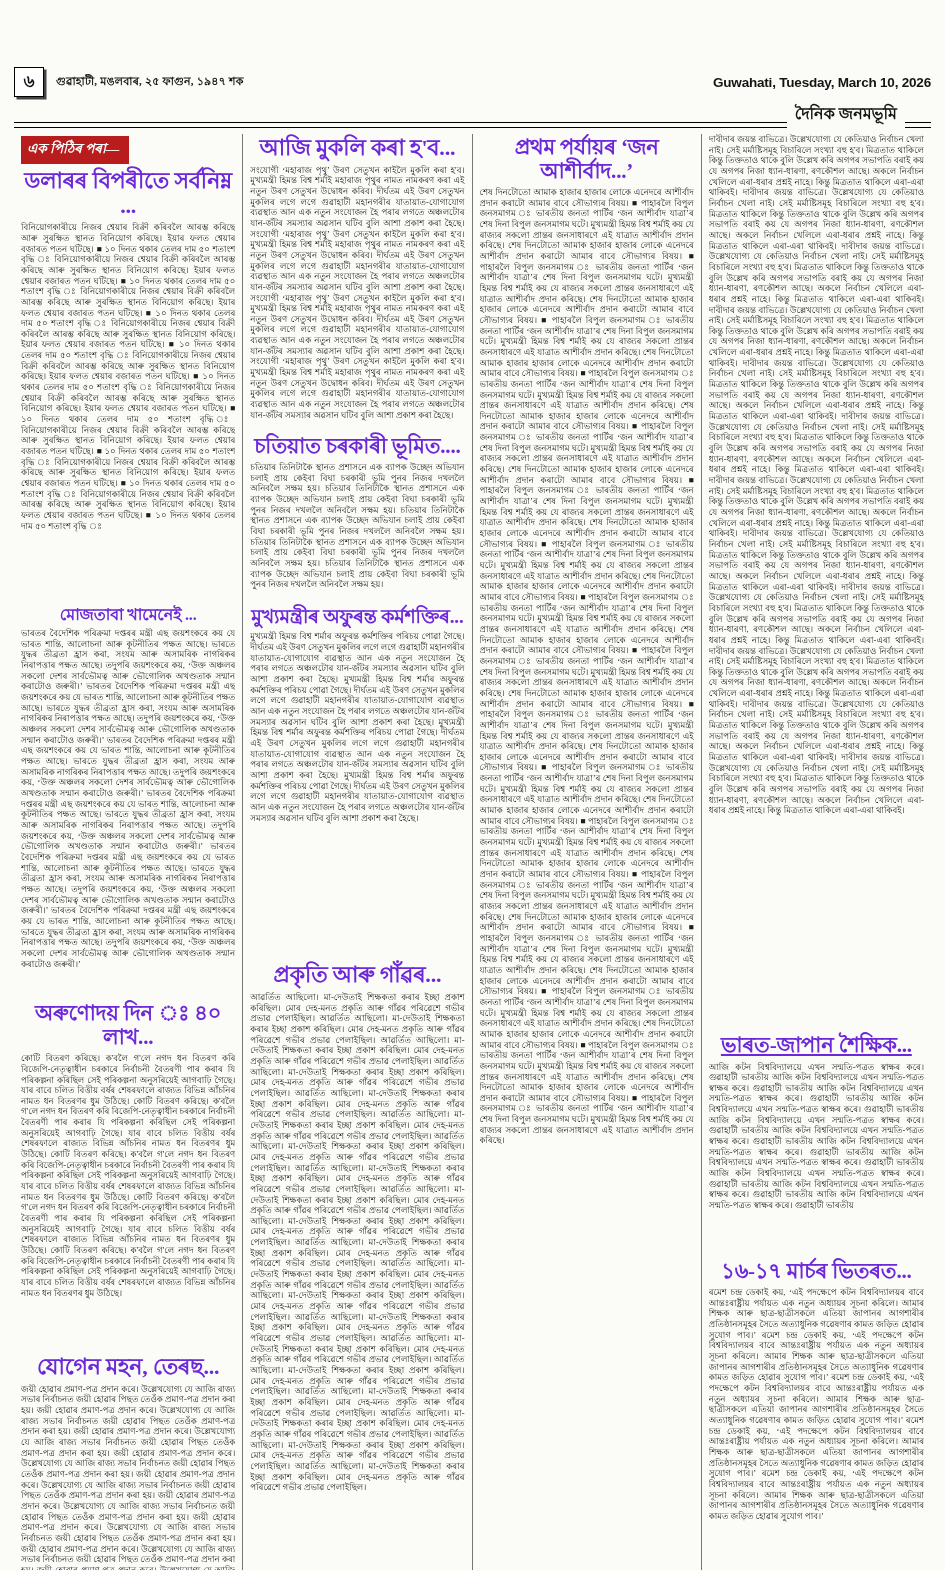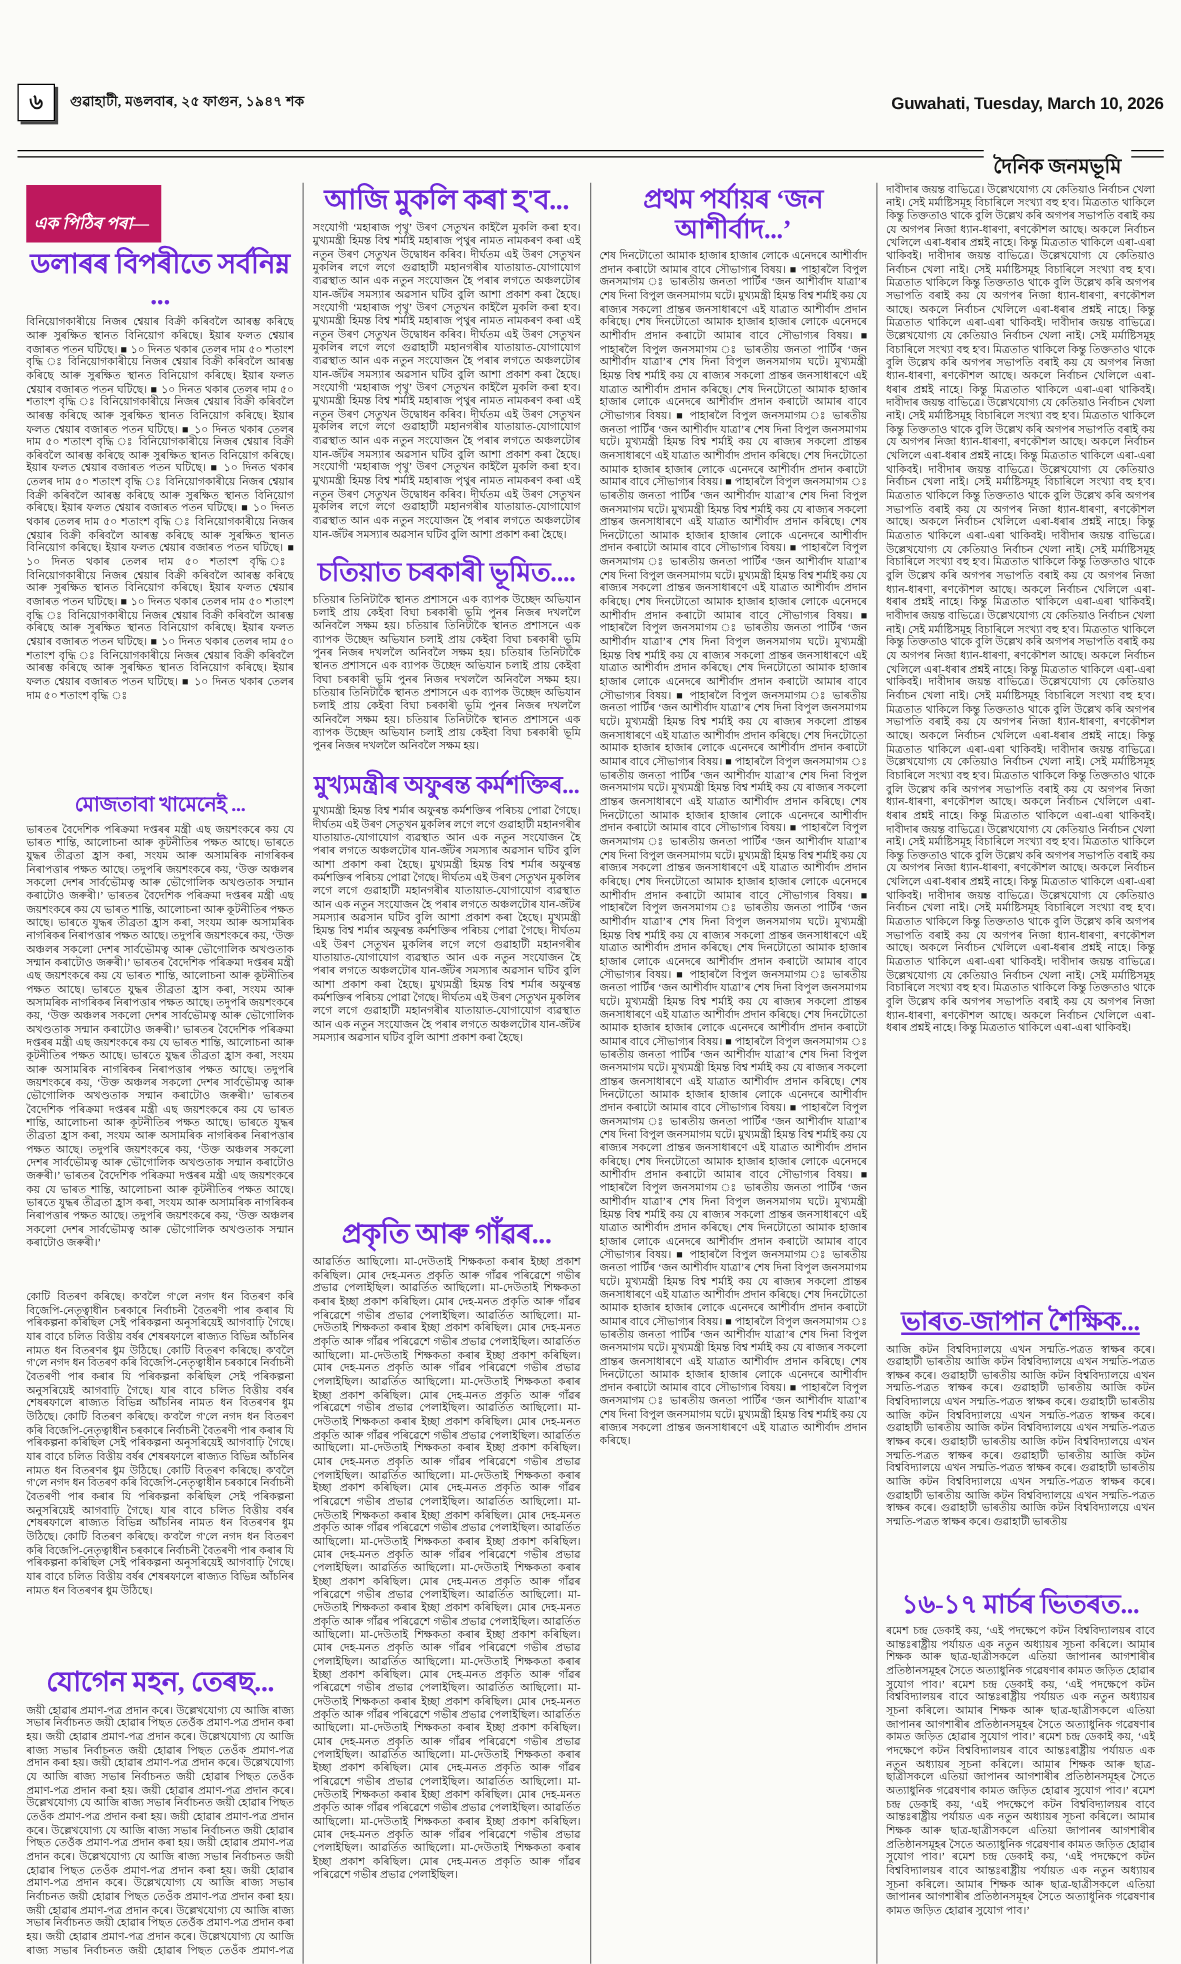--- a/index.html
+++ b/index.html
@@ -23,39 +23,39 @@
     font-weight:bold;font-size:17px;background:#fff;
   }
   .dateline-as{font-weight:bold;font-size:11px;margin-left:12px;letter-spacing:.2px;}
   .dateline-en{
     margin-left:auto;font-weight:bold;font-size:13.5px;
     font-family:"Liberation Sans","DejaVu Sans",sans-serif;
     letter-spacing:-0.2px;
   }
 
   
-  .rule-row{display:flex;align-items:flex-start;margin-top:20px;height:20px;}
+  .rule-row{display:flex;align-items:flex-end;margin-top:8px;height:20px;}
   .dbl{height:4px;border-top:1.6px solid #000;border-bottom:1.6px solid #000;}
   .dbl.long{flex:1;}
   .dbl.short{width:26px;}
   .masthead{
     font-weight:bold;font-size:16px;padding:0 8px;white-space:nowrap;
   }
 
   
   .columns{display:flex;margin-top:6px;height:1436px;overflow:hidden;}
   .col{
     width:25%;box-sizing:border-box;padding:0 7px;overflow:hidden;
   }
   .col:not(:last-child){border-right:1px solid #777;}
   article{margin:0 0 4px 0;}
   .label-box{
-    background:#be185d;color:#fff;display:inline-block;
+    background:#b91c1c;color:#fff;display:inline-block;
     font-style:italic;font-weight:bold;font-size:13.5px;
-    padding:20px 10px 3px 6px;margin:2px 0 3px 0;
+    padding:2px 10px 3px 6px;margin:2px 0 3px 0;
   }
   .headline{
     font-weight:bold;text-align:center;margin:2px 0 4px 0;
     line-height:1.12;letter-spacing:-0.2px;color:#6d28d9;
   }
   .headline.left{text-align:center;}
   .bodytext{
     margin:0;text-align:justify;overflow:hidden;
     font-size:8.6px;line-height:1.24;color:#1c1c1c;
     word-break:break-word;
@@ -82,20 +82,21 @@
   </div>
 
   <div class="columns" id="columns">
       <div class="col">
         <article><div class="label-box">এক পিঠিৰ পৰা—</div><h2 class="headline left" style="font-size: 22px;">ডলাৰৰ বিপৰীতে সৰ্বনিম্ন ...</h2><p class="bodytext" style="height: 380px;">বিনিয়োগকাৰীয়ে নিজৰ শ্বেয়াৰ বিক্ৰী কৰিবলৈ আৰম্ভ কৰিছে আৰু সুৰক্ষিত স্থানত বিনিয়োগ কৰিছে। ইয়াৰ ফলত শ্বেয়াৰ বজাৰত পতন ঘটিছে। ■ ১০ দিনত থকাৰ তেলৰ দাম ৫০ শতাংশ বৃদ্ধি ঃ বিনিয়োগকাৰীয়ে নিজৰ শ্বেয়াৰ বিক্ৰী কৰিবলৈ আৰম্ভ কৰিছে আৰু সুৰক্ষিত স্থানত বিনিয়োগ কৰিছে। ইয়াৰ ফলত শ্বেয়াৰ বজাৰত পতন ঘটিছে। ■ ১০ দিনত থকাৰ তেলৰ দাম ৫০ শতাংশ বৃদ্ধি ঃ বিনিয়োগকাৰীয়ে নিজৰ শ্বেয়াৰ বিক্ৰী কৰিবলৈ আৰম্ভ কৰিছে আৰু সুৰক্ষিত স্থানত বিনিয়োগ কৰিছে। ইয়াৰ ফলত শ্বেয়াৰ বজাৰত পতন ঘটিছে। ■ ১০ দিনত থকাৰ তেলৰ দাম ৫০ শতাংশ বৃদ্ধি ঃ বিনিয়োগকাৰীয়ে নিজৰ শ্বেয়াৰ বিক্ৰী কৰিবলৈ আৰম্ভ কৰিছে আৰু সুৰক্ষিত স্থানত বিনিয়োগ কৰিছে। ইয়াৰ ফলত শ্বেয়াৰ বজাৰত পতন ঘটিছে। ■ ১০ দিনত থকাৰ তেলৰ দাম ৫০ শতাংশ বৃদ্ধি ঃ বিনিয়োগকাৰীয়ে নিজৰ শ্বেয়াৰ বিক্ৰী কৰিবলৈ আৰম্ভ কৰিছে আৰু সুৰক্ষিত স্থানত বিনিয়োগ কৰিছে। ইয়াৰ ফলত শ্বেয়াৰ বজাৰত পতন ঘটিছে। ■ ১০ দিনত থকাৰ তেলৰ দাম ৫০ শতাংশ বৃদ্ধি ঃ বিনিয়োগকাৰীয়ে নিজৰ শ্বেয়াৰ বিক্ৰী কৰিবলৈ আৰম্ভ কৰিছে আৰু সুৰক্ষিত স্থানত বিনিয়োগ কৰিছে। ইয়াৰ ফলত শ্বেয়াৰ বজাৰত পতন ঘটিছে। ■ ১০ দিনত থকাৰ তেলৰ দাম ৫০ শতাংশ বৃদ্ধি ঃ বিনিয়োগকাৰীয়ে নিজৰ শ্বেয়াৰ বিক্ৰী কৰিবলৈ আৰম্ভ কৰিছে আৰু সুৰক্ষিত স্থানত বিনিয়োগ কৰিছে। ইয়াৰ ফলত শ্বেয়াৰ বজাৰত পতন ঘটিছে। ■ ১০ দিনত থকাৰ তেলৰ দাম ৫০ শতাংশ বৃদ্ধি ঃ বিনিয়োগকাৰীয়ে নিজৰ শ্বেয়াৰ বিক্ৰী কৰিবলৈ আৰম্ভ কৰিছে আৰু সুৰক্ষিত স্থানত বিনিয়োগ কৰিছে। ইয়াৰ ফলত শ্বেয়াৰ বজাৰত পতন ঘটিছে। ■ ১০ দিনত থকাৰ তেলৰ দাম ৫০ শতাংশ বৃদ্ধি ঃ বিনিয়োগকাৰীয়ে নিজৰ শ্বেয়াৰ বিক্ৰী কৰিবলৈ আৰম্ভ কৰিছে আৰু সুৰক্ষিত স্থানত বিনিয়োগ কৰিছে। ইয়াৰ ফলত শ্বেয়াৰ বজাৰত পতন ঘটিছে। ■ ১০ দিনত থকাৰ তেলৰ দাম ৫০ শতাংশ বৃদ্ধি ঃ </p></article>
         <article>
           <h2 class="headline" style="font-size: 16px;">মোজতাবা খামেনেই ...</h2>
           <p class="bodytext" style="height: 370px;">ভাৰতৰ বৈদেশিক পৰিক্ৰমা দপ্তৰৰ মন্ত্ৰী এছ জয়শংকৰে কয় যে ভাৰত শান্তি, আলোচনা আৰু কূটনীতিৰ পক্ষত আছে। ভাৰতে যুদ্ধৰ তীব্ৰতা হ্ৰাস কৰা, সংযম আৰু অসামৰিক নাগৰিকৰ নিৰাপত্তাৰ পক্ষত আছে। তদুপৰি জয়শংকৰে কয়, ‘উক্ত অঞ্চলৰ সকলো দেশৰ সাৰ্বভৌমত্ব আৰু ভৌগোলিক অখণ্ডতাক সন্মান কৰাটোও জৰুৰী।’ ভাৰতৰ বৈদেশিক পৰিক্ৰমা দপ্তৰৰ মন্ত্ৰী এছ জয়শংকৰে কয় যে ভাৰত শান্তি, আলোচনা আৰু কূটনীতিৰ পক্ষত আছে। ভাৰতে যুদ্ধৰ তীব্ৰতা হ্ৰাস কৰা, সংযম আৰু অসামৰিক নাগৰিকৰ নিৰাপত্তাৰ পক্ষত আছে। তদুপৰি জয়শংকৰে কয়, ‘উক্ত অঞ্চলৰ সকলো দেশৰ সাৰ্বভৌমত্ব আৰু ভৌগোলিক অখণ্ডতাক সন্মান কৰাটোও জৰুৰী।’ ভাৰতৰ বৈদেশিক পৰিক্ৰমা দপ্তৰৰ মন্ত্ৰী এছ জয়শংকৰে কয় যে ভাৰত শান্তি, আলোচনা আৰু কূটনীতিৰ পক্ষত আছে। ভাৰতে যুদ্ধৰ তীব্ৰতা হ্ৰাস কৰা, সংযম আৰু অসামৰিক নাগৰিকৰ নিৰাপত্তাৰ পক্ষত আছে। তদুপৰি জয়শংকৰে কয়, ‘উক্ত অঞ্চলৰ সকলো দেশৰ সাৰ্বভৌমত্ব আৰু ভৌগোলিক অখণ্ডতাক সন্মান কৰাটোও জৰুৰী।’ ভাৰতৰ বৈদেশিক পৰিক্ৰমা দপ্তৰৰ মন্ত্ৰী এছ জয়শংকৰে কয় যে ভাৰত শান্তি, আলোচনা আৰু কূটনীতিৰ পক্ষত আছে। ভাৰতে যুদ্ধৰ তীব্ৰতা হ্ৰাস কৰা, সংযম আৰু অসামৰিক নাগৰিকৰ নিৰাপত্তাৰ পক্ষত আছে। তদুপৰি জয়শংকৰে কয়, ‘উক্ত অঞ্চলৰ সকলো দেশৰ সাৰ্বভৌমত্ব আৰু ভৌগোলিক অখণ্ডতাক সন্মান কৰাটোও জৰুৰী।’ ভাৰতৰ বৈদেশিক পৰিক্ৰমা দপ্তৰৰ মন্ত্ৰী এছ জয়শংকৰে কয় যে ভাৰত শান্তি, আলোচনা আৰু কূটনীতিৰ পক্ষত আছে। ভাৰতে যুদ্ধৰ তীব্ৰতা হ্ৰাস কৰা, সংযম আৰু অসামৰিক নাগৰিকৰ নিৰাপত্তাৰ পক্ষত আছে। তদুপৰি জয়শংকৰে কয়, ‘উক্ত অঞ্চলৰ সকলো দেশৰ সাৰ্বভৌমত্ব আৰু ভৌগোলিক অখণ্ডতাক সন্মান কৰাটোও জৰুৰী।’ ভাৰতৰ বৈদেশিক পৰিক্ৰমা দপ্তৰৰ মন্ত্ৰী এছ জয়শংকৰে কয় যে ভাৰত শান্তি, আলোচনা আৰু কূটনীতিৰ পক্ষত আছে। ভাৰতে যুদ্ধৰ তীব্ৰতা হ্ৰাস কৰা, সংযম আৰু অসামৰিক নাগৰিকৰ নিৰাপত্তাৰ পক্ষত আছে। তদুপৰি জয়শংকৰে কয়, ‘উক্ত অঞ্চলৰ সকলো দেশৰ সাৰ্বভৌমত্ব আৰু ভৌগোলিক অখণ্ডতাক সন্মান কৰাটোও জৰুৰী।’ </p>
         </article>
         <article>
+          <h2 class="headline" style="font-size: 21px;">অৰুণোদয় দিন ঃ ৪০ লাখ...</h2>
           <p class="bodytext" style="height: 298px;">কোটি বিতৰণ কৰিছে। ক'বলৈ গ'লে নগদ ধন বিতৰণ কৰি বিজেপি-নেতৃত্বাধীন চৰকাৰে নিৰ্বাচনী বৈতৰণী পাৰ কৰাৰ যি পৰিকল্পনা কৰিছিল সেই পৰিকল্পনা অনুসৰিয়েই আগবাঢ়ি গৈছে। যাৰ বাবে চলিত বিত্তীয় বৰ্ষৰ শেষৰফালে ৰাজ্যত বিভিন্ন আঁচনিৰ নামত ধন বিতৰণৰ ধুম উঠিছে। কোটি বিতৰণ কৰিছে। ক'বলৈ গ'লে নগদ ধন বিতৰণ কৰি বিজেপি-নেতৃত্বাধীন চৰকাৰে নিৰ্বাচনী বৈতৰণী পাৰ কৰাৰ যি পৰিকল্পনা কৰিছিল সেই পৰিকল্পনা অনুসৰিয়েই আগবাঢ়ি গৈছে। যাৰ বাবে চলিত বিত্তীয় বৰ্ষৰ শেষৰফালে ৰাজ্যত বিভিন্ন আঁচনিৰ নামত ধন বিতৰণৰ ধুম উঠিছে। কোটি বিতৰণ কৰিছে। ক'বলৈ গ'লে নগদ ধন বিতৰণ কৰি বিজেপি-নেতৃত্বাধীন চৰকাৰে নিৰ্বাচনী বৈতৰণী পাৰ কৰাৰ যি পৰিকল্পনা কৰিছিল সেই পৰিকল্পনা অনুসৰিয়েই আগবাঢ়ি গৈছে। যাৰ বাবে চলিত বিত্তীয় বৰ্ষৰ শেষৰফালে ৰাজ্যত বিভিন্ন আঁচনিৰ নামত ধন বিতৰণৰ ধুম উঠিছে। কোটি বিতৰণ কৰিছে। ক'বলৈ গ'লে নগদ ধন বিতৰণ কৰি বিজেপি-নেতৃত্বাধীন চৰকাৰে নিৰ্বাচনী বৈতৰণী পাৰ কৰাৰ যি পৰিকল্পনা কৰিছিল সেই পৰিকল্পনা অনুসৰিয়েই আগবাঢ়ি গৈছে। যাৰ বাবে চলিত বিত্তীয় বৰ্ষৰ শেষৰফালে ৰাজ্যত বিভিন্ন আঁচনিৰ নামত ধন বিতৰণৰ ধুম উঠিছে। কোটি বিতৰণ কৰিছে। ক'বলৈ গ'লে নগদ ধন বিতৰণ কৰি বিজেপি-নেতৃত্বাধীন চৰকাৰে নিৰ্বাচনী বৈতৰণী পাৰ কৰাৰ যি পৰিকল্পনা কৰিছিল সেই পৰিকল্পনা অনুসৰিয়েই আগবাঢ়ি গৈছে। যাৰ বাবে চলিত বিত্তীয় বৰ্ষৰ শেষৰফালে ৰাজ্যত বিভিন্ন আঁচনিৰ নামত ধন বিতৰণৰ ধুম উঠিছে। </p>
         </article>
         <article>
           <h2 class="headline" style="font-size: 22px;">যোগেন মহন, তেৰছ...</h2>
           <p class="bodytext" style="height: 202px;">জয়ী হোৱাৰ প্ৰমাণ-পত্ৰ প্ৰদান কৰে। উল্লেখযোগ্য যে আজি ৰাজ্য সভাৰ নিৰ্বাচনত জয়ী হোৱাৰ পিছত তেওঁক প্ৰমাণ-পত্ৰ প্ৰদান কৰা হয়। জয়ী হোৱাৰ প্ৰমাণ-পত্ৰ প্ৰদান কৰে। উল্লেখযোগ্য যে আজি ৰাজ্য সভাৰ নিৰ্বাচনত জয়ী হোৱাৰ পিছত তেওঁক প্ৰমাণ-পত্ৰ প্ৰদান কৰা হয়। জয়ী হোৱাৰ প্ৰমাণ-পত্ৰ প্ৰদান কৰে। উল্লেখযোগ্য যে আজি ৰাজ্য সভাৰ নিৰ্বাচনত জয়ী হোৱাৰ পিছত তেওঁক প্ৰমাণ-পত্ৰ প্ৰদান কৰা হয়। জয়ী হোৱাৰ প্ৰমাণ-পত্ৰ প্ৰদান কৰে। উল্লেখযোগ্য যে আজি ৰাজ্য সভাৰ নিৰ্বাচনত জয়ী হোৱাৰ পিছত তেওঁক প্ৰমাণ-পত্ৰ প্ৰদান কৰা হয়। জয়ী হোৱাৰ প্ৰমাণ-পত্ৰ প্ৰদান কৰে। উল্লেখযোগ্য যে আজি ৰাজ্য সভাৰ নিৰ্বাচনত জয়ী হোৱাৰ পিছত তেওঁক প্ৰমাণ-পত্ৰ প্ৰদান কৰা হয়। জয়ী হোৱাৰ প্ৰমাণ-পত্ৰ প্ৰদান কৰে। উল্লেখযোগ্য যে আজি ৰাজ্য সভাৰ নিৰ্বাচনত জয়ী হোৱাৰ পিছত তেওঁক প্ৰমাণ-পত্ৰ প্ৰদান কৰা হয়। জয়ী হোৱাৰ প্ৰমাণ-পত্ৰ প্ৰদান কৰে। উল্লেখযোগ্য যে আজি ৰাজ্য সভাৰ নিৰ্বাচনত জয়ী হোৱাৰ পিছত তেওঁক প্ৰমাণ-পত্ৰ প্ৰদান কৰা হয়। জয়ী হোৱাৰ প্ৰমাণ-পত্ৰ প্ৰদান কৰে। উল্লেখযোগ্য যে আজি ৰাজ্য সভাৰ নিৰ্বাচনত জয়ী হোৱাৰ পিছত তেওঁক প্ৰমাণ-পত্ৰ প্ৰদান কৰা হয়। জয়ী হোৱাৰ প্ৰমাণ-পত্ৰ প্ৰদান কৰে। উল্লেখযোগ্য যে আজি ৰাজ্য সভাৰ নিৰ্বাচনত জয়ী হোৱাৰ পিছত তেওঁক প্ৰমাণ-পত্ৰ প্ৰদান কৰা হয়। </p>
         </article>
       </div>
       <div class="col">
         <article>
           <h2 class="headline" style="font-size: 22px;">আজি মুকলি কৰা হ'ব...</h2>

